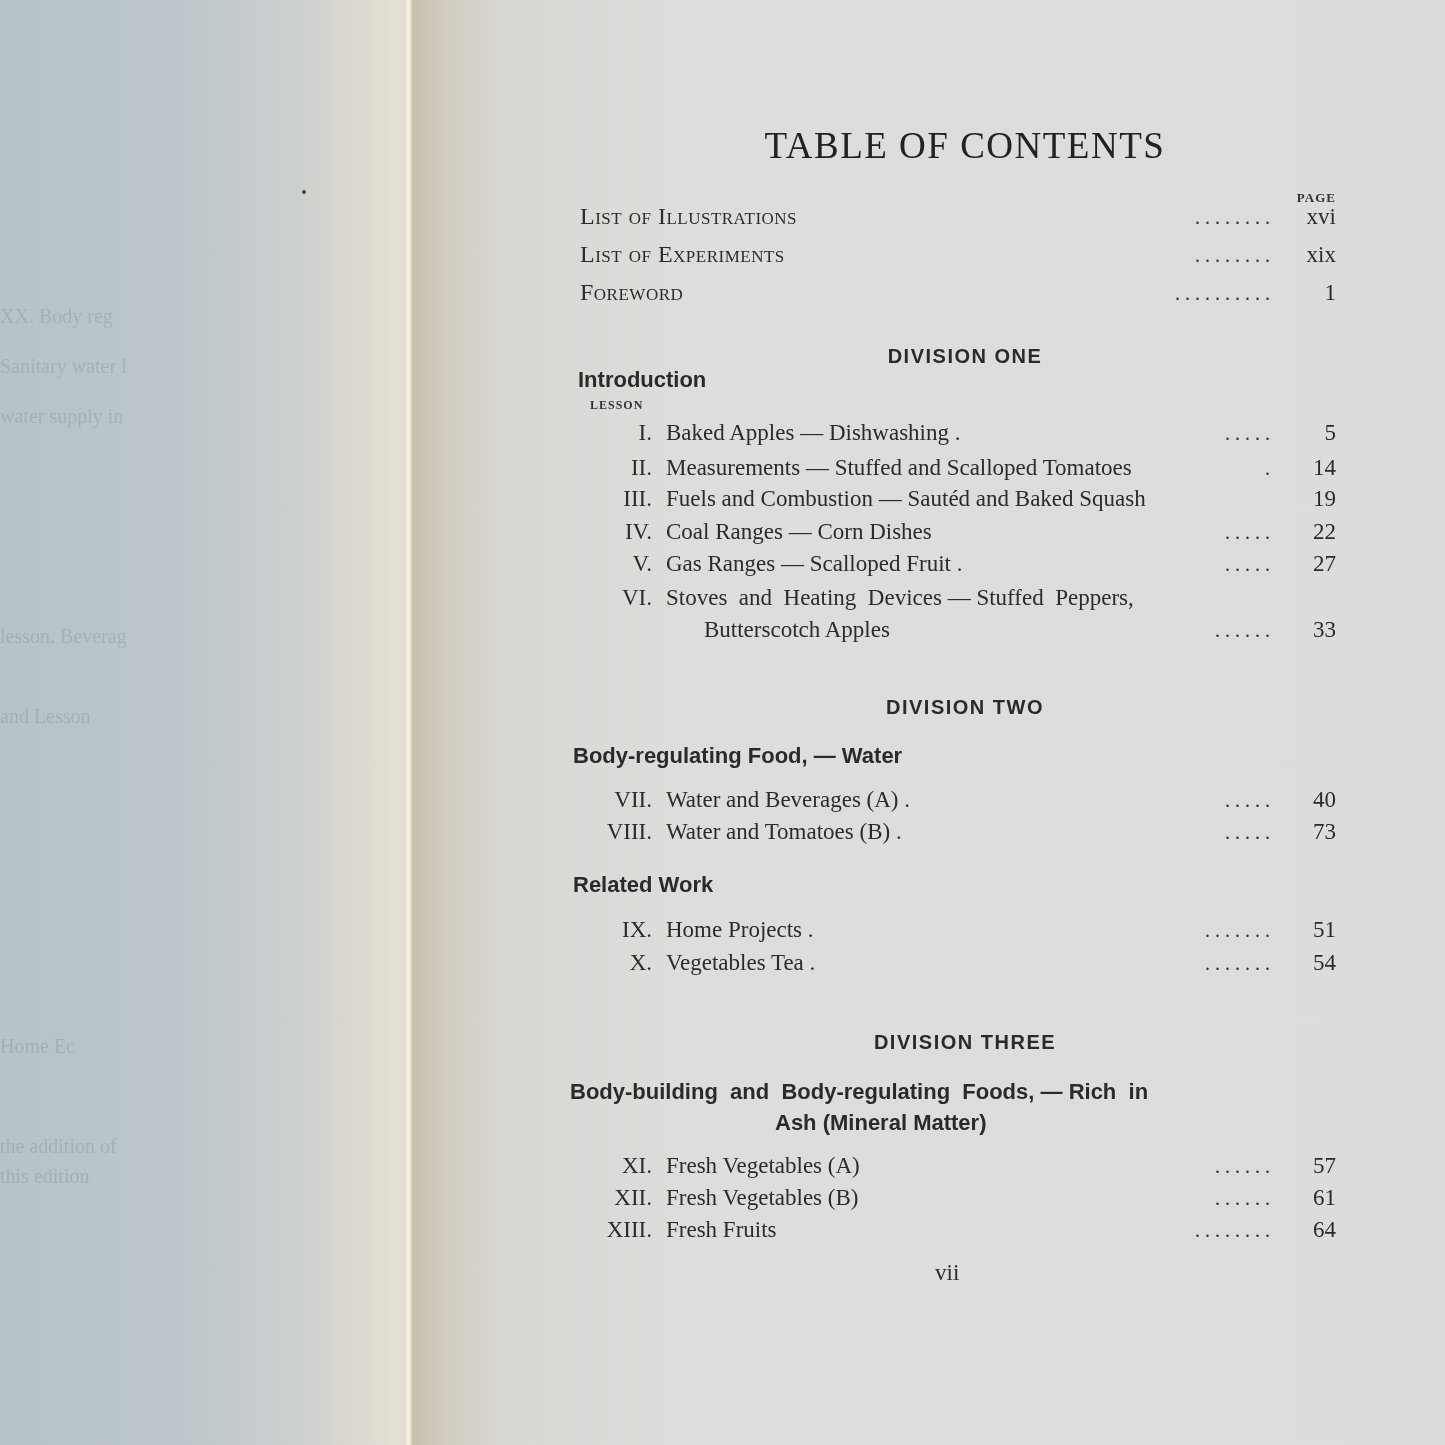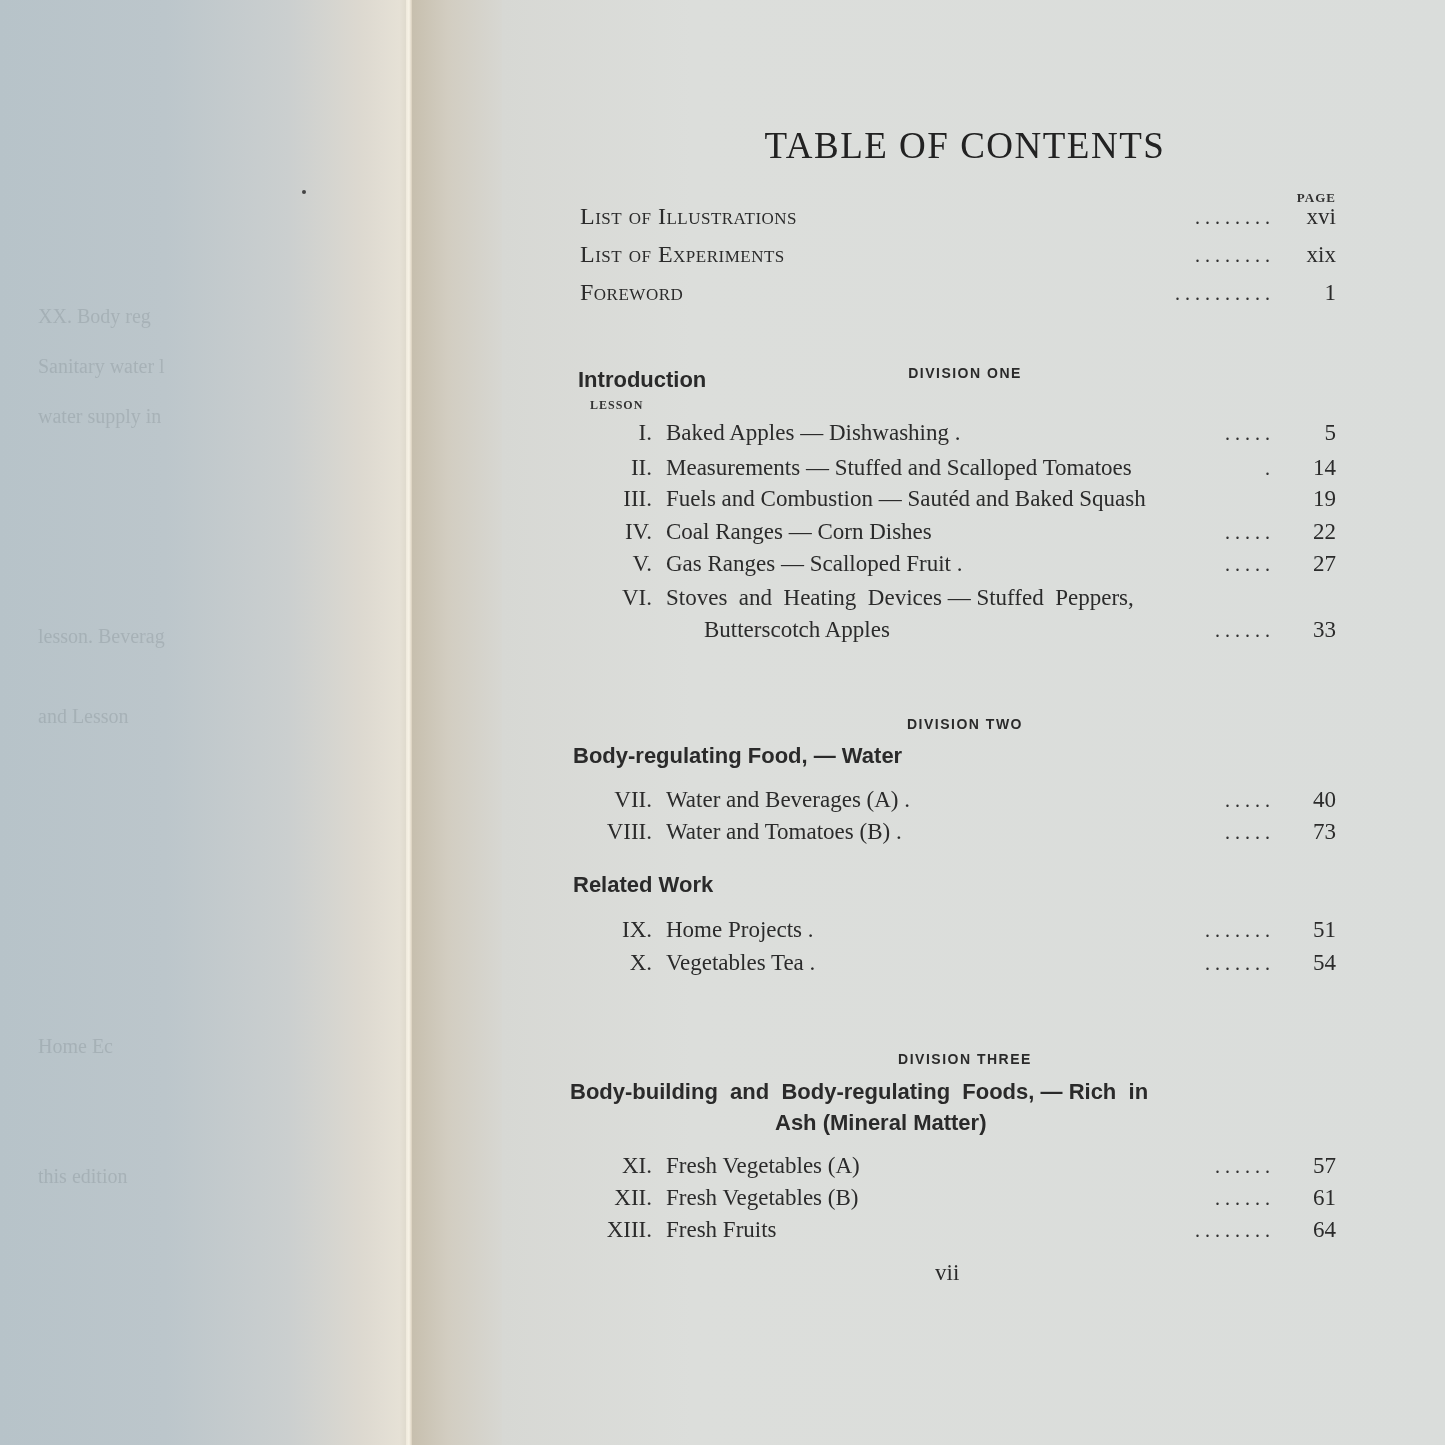--- a/index.html
+++ b/index.html
@@ -10,21 +10,20 @@
       color: #2a2a2a;
     }
     .left-page {
       position: absolute; left: 0; top: 0; width: 412px; height: 1445px;
       background: linear-gradient(90deg, #b7c3c9 0%, #bcc6cb 40%, #cbcfcf 70%, #ddd9d0 88%, #e6e1d6 97%, #d9d4c6 100%);
     }
     .left-page .ghost {
       position: absolute; left: 0; width: 280px; color: rgba(80,90,95,0.18);
       font-size: 20px; line-height: 32px; white-space: nowrap; overflow: hidden;
       font-family: "Liberation Serif", serif;
-      margin-left: 38px;
     }
     .page-edge {
       position: absolute; left: 406px; top: 0; width: 6px; height: 1445px;
       background: linear-gradient(90deg, #efe9dc, #f7f2e6, #d9cfbd);
     }
     .gutter {
       position: absolute; left: 412px; top: 0; width: 90px; height: 1445px;
       background: linear-gradient(90deg, #c7bfae 0%, #d2cdc1 40%, #d7d7d2 100%);
     }
     .right-page {
@@ -51,22 +50,22 @@
     .row .txt { flex: none; white-space: nowrap; }
     .row .dots {
       flex: 1; overflow: hidden; white-space: nowrap; color: #333;
       letter-spacing: 0; text-align: right; padding: 0 6px; font-size: 20px;
     }
     .row .pg { flex: none; width: 60px; text-align: right; }
     .row.front .txt { font-variant: small-caps; font-size: 24px; letter-spacing: 0.5px; }
     .row.front { left: 10px; width: 756px; }
     .division {
       position: absolute; left: 0; width: 770px; text-align: center;
-      font-family: "Liberation Sans", sans-serif; font-weight: bold; font-size: 14px;
-      letter-spacing: 1.5px; color: #2a2a2a; padding-left: 20px; box-sizing: border-box; margin-top: 20px;
+      font-family: "Liberation Sans", sans-serif; font-weight: bold; font-size: 20px;
+      letter-spacing: 1.5px; color: #2a2a2a; padding-left: 20px; box-sizing: border-box;
     }
     .section {
       position: absolute; font-family: "Liberation Sans", sans-serif; font-weight: bold;
       font-size: 22px; color: #2a2a2a; white-space: nowrap;
     }
     .lesson-label {
       position: absolute; left: 20px; top: 398px; font-size: 12px; font-weight: bold;
       letter-spacing: 1px; color: #333;
     }
     .folio {
@@ -77,20 +76,21 @@
 </head>
 <body>
 
 <div class="left-page">
   <div class="ghost" style="top:300px">XX. Body reg</div>
   <div class="ghost" style="top:350px">Sanitary water l</div>
   <div class="ghost" style="top:400px">water supply in</div>
   <div class="ghost" style="top:620px">lesson. Beverag</div>
   <div class="ghost" style="top:700px">and Lesson</div>
   <div class="ghost" style="top:1030px">Home Ec</div>
+  <div class="ghost" style="top:1130px">the addition of</div>
   <div class="ghost" style="top:1160px">this edition</div>
   <div class="speck" style="left:302px;top:190px"></div>
   <div class="speck" style="left:595px;top:690px;width:3px;height:3px;"></div>
 </div>
 <div class="page-edge"></div>
 <div class="gutter"></div>
 <div class="right-page"></div>
 
 <div class="content">
   <div class="title">TABLE OF CONTENTS</div>

